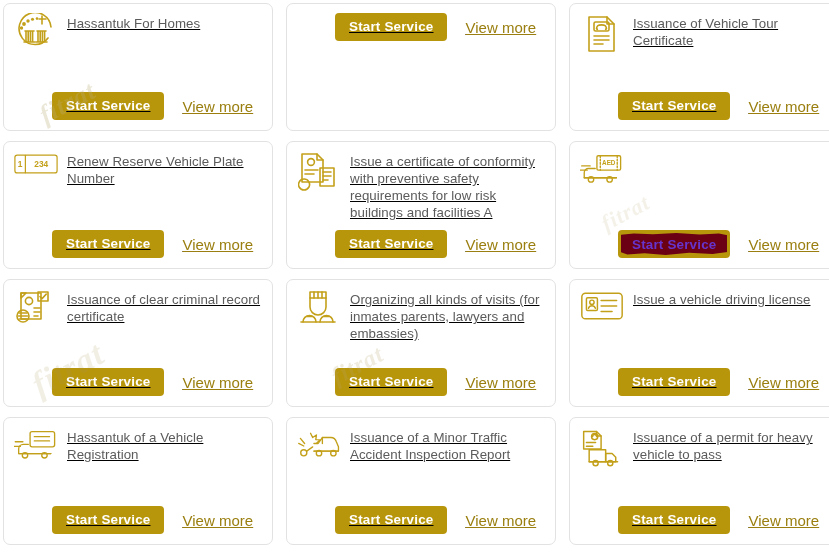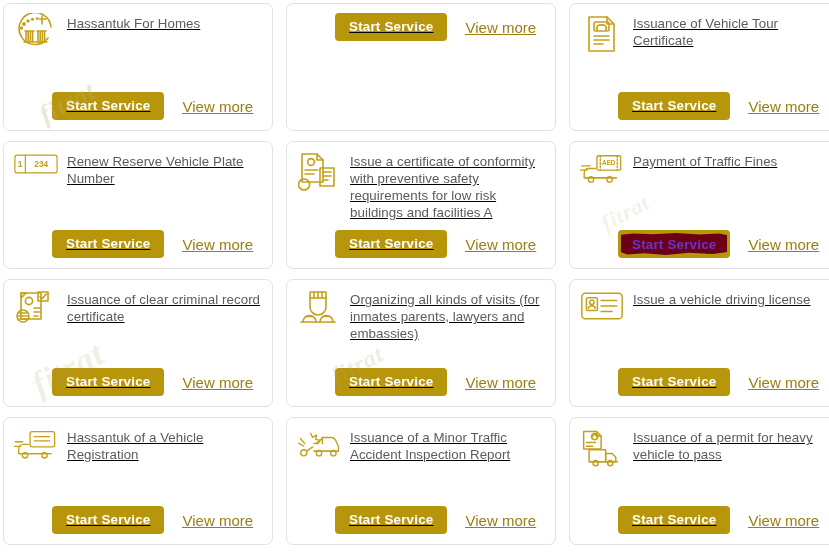--- a/index.html
+++ b/index.html
@@ -255,21 +255,20 @@
       <rect x="20" y="2" width="28" height="17" rx="1.6" stroke="currentColor" fill="none" stroke-width="1.6" stroke-linecap="round" stroke-linejoin="round"></rect>
       <path d="M24 2 v17 M44 2 v17" stroke="currentColor" fill="none" stroke-width="1.6" stroke-linecap="round" stroke-linejoin="round" stroke-dasharray="2 2"></path>
       <text x="34" y="13.5" font-family="Liberation Sans, sans-serif" font-size="7.5" font-weight="bold" fill="currentColor" text-anchor="middle">AED</text>
       <path d="M18 17 h-8 a5 5 0 0 0 -5 5 v6 h38" stroke="currentColor" fill="none" stroke-width="1.6" stroke-linecap="round" stroke-linejoin="round"></path>
       <path d="M5 28 h38" stroke="currentColor" fill="none" stroke-width="1.6" stroke-linecap="round" stroke-linejoin="round"></path>
       <circle cx="13" cy="30" r="3.2" stroke="currentColor" fill="none" stroke-width="1.6" stroke-linecap="round" stroke-linejoin="round"></circle>
       <circle cx="35" cy="30" r="3.2" stroke="currentColor" fill="none" stroke-width="1.6" stroke-linecap="round" stroke-linejoin="round"></circle>
       <path d="M2 14 h10 M0.5 19 h8" stroke="currentColor" fill="none" stroke-width="1.6" stroke-linecap="round" stroke-linejoin="round"></path>
     </svg>
         </div>
-      <div class="card-title">Payment of Traffic Fines</div>
     </div>
     <div class="card-actions">
       <button class="start-btn selected"><span class="sel-fill"></span>
        <span class="sel-text">Start Service</span>
        <span>Start Service</span></button>
       <a class="view-more">View more</a>
     </div>
     </div>
     <div class="card">
     <div class="card-head">

